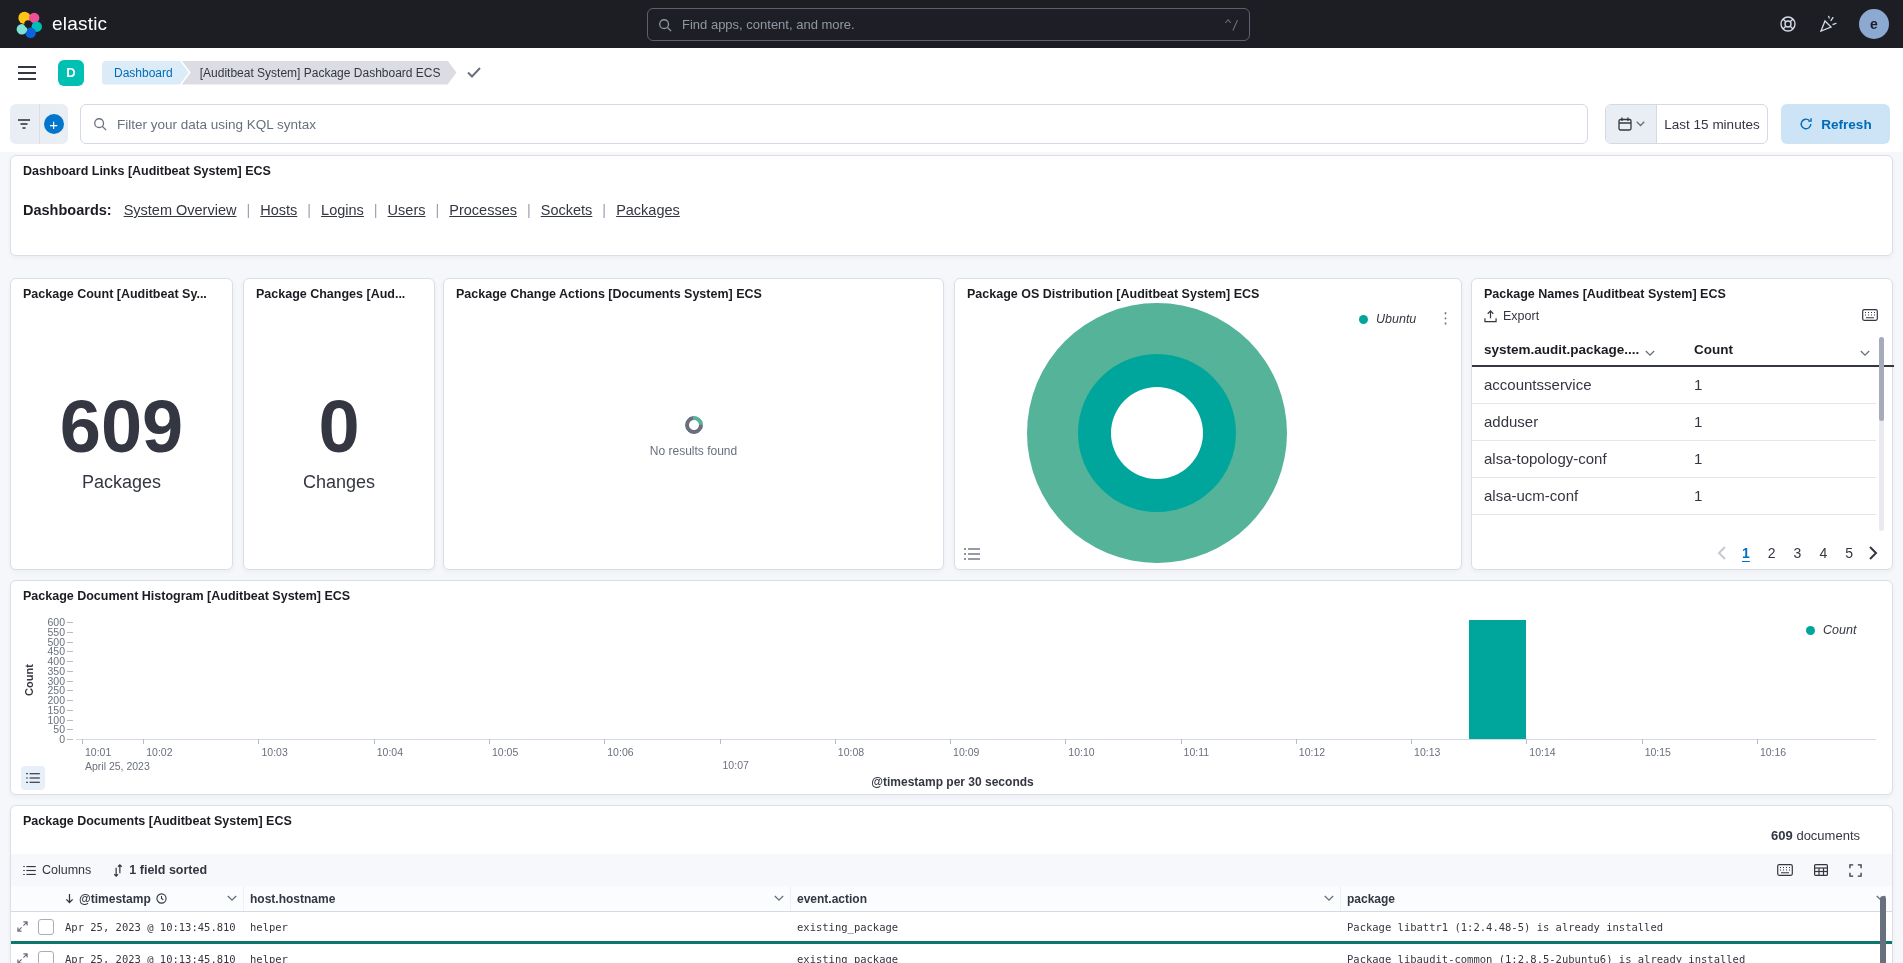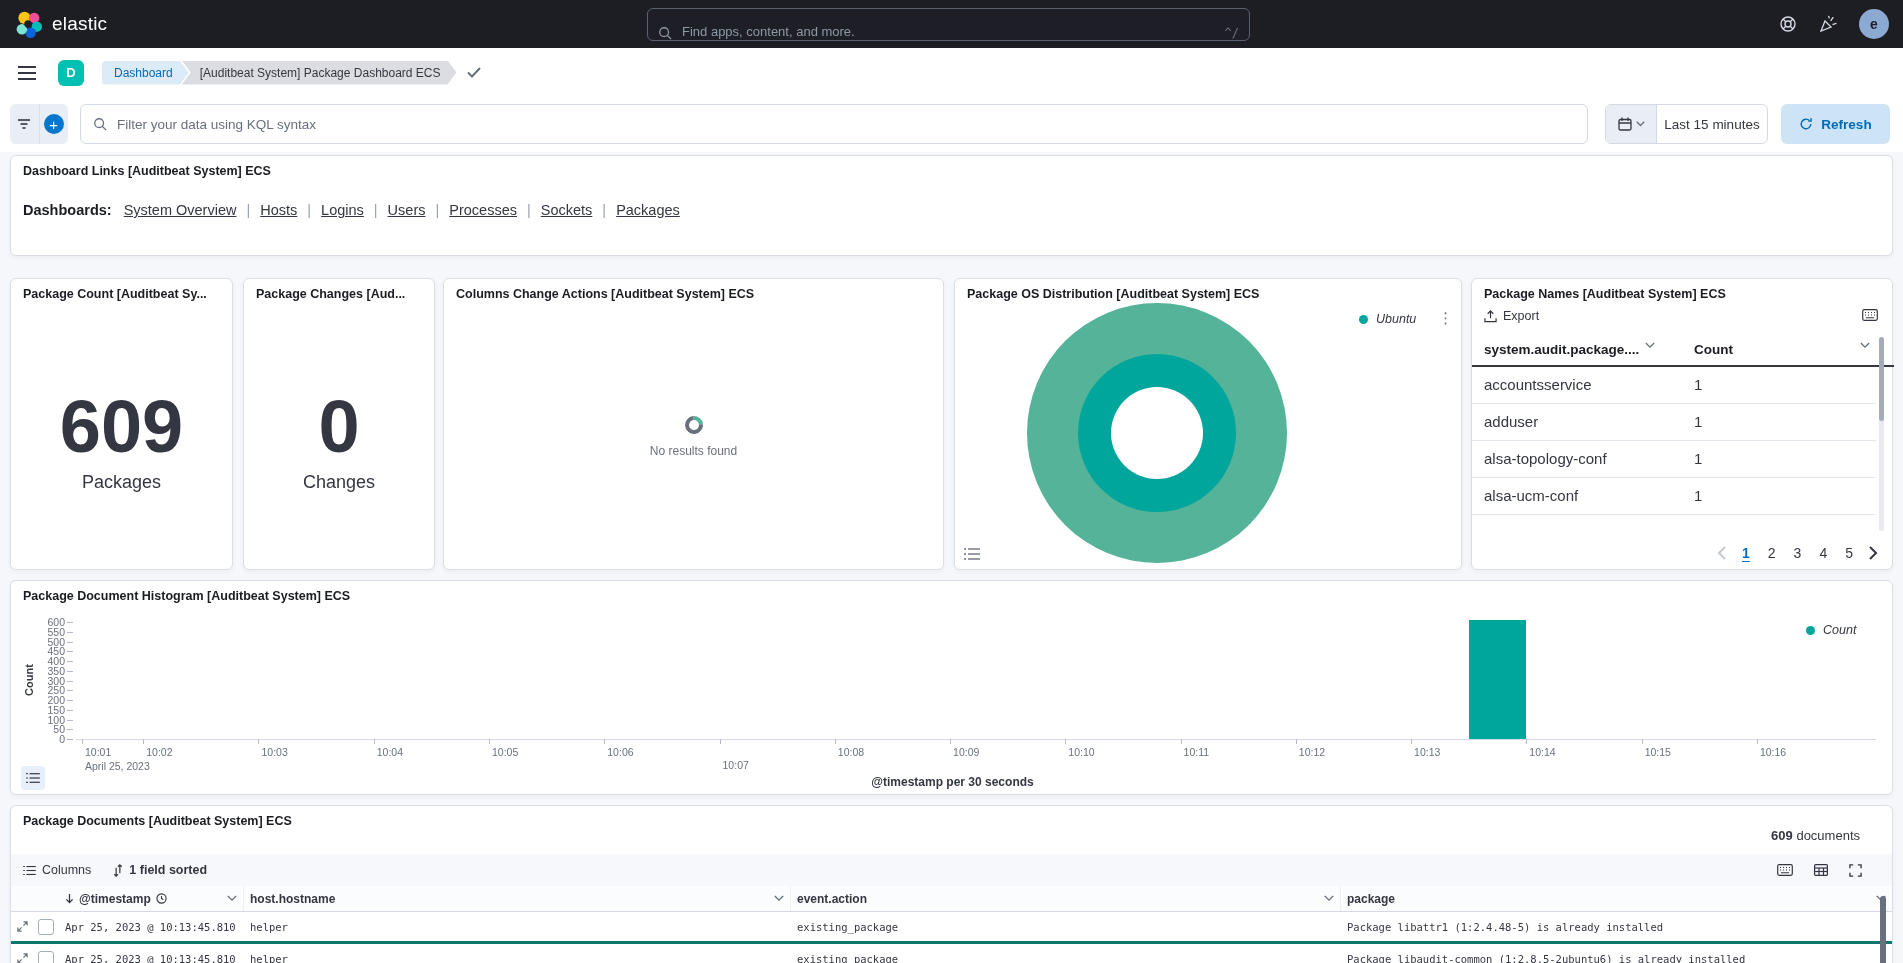--- a/index.html
+++ b/index.html
@@ -5,21 +5,21 @@
   html,body{margin:0;padding:0;}
   #app{position:relative;width:1903px;height:963px;overflow:hidden;background:#fff;
        font-family:"Liberation Sans",sans-serif;color:#343741;}
   svg{display:block;}
 
   
   #topbar{position:absolute;left:0;top:0;width:1903px;height:48px;background:#1D1E23;display:flex;align-items:center;}
   .brand{display:flex;align-items:center;gap:10px;margin-left:14px;}
   .brand-name{color:#fff;font-size:19px;letter-spacing:.2px;}
   #gsearch{position:absolute;left:647px;top:8px;width:603px;height:33px;background:#1E1F26;border:1px solid #5A6270;
-           border-radius:6px;display:flex;align-items:flex-end;padding:0 10px;box-sizing:border-box;gap:8px;}
+           border-radius:6px;display:flex;align-items:center;padding:0 10px;box-sizing:border-box;gap:8px;}
   #gsearch input{flex:1;background:transparent;border:none;outline:none;color:#C7CDD8;font-size:13px;font-family:inherit;}
   #gsearch input::placeholder{color:#8E98A5;}
   .shortcut{color:#6B7280;font-size:12px;font-family:"DejaVu Sans Mono",monospace;}
   #topbar-right{position:absolute;right:14px;top:0;height:48px;display:flex;align-items:center;gap:22px;}
   .tb-ic{color:#D4DAE5;}
   .avatar{width:30px;height:30px;border-radius:50%;background:#8CA9D2;color:#1D1E23;display:flex;align-items:center;justify-content:center;font-size:14px;font-weight:700;}
 
   
   #navbar{position:absolute;left:0;top:48px;width:1903px;height:49px;background:#fff;border-bottom:1px solid #E3E6EC;display:flex;align-items:center;}
   .menu-btn{margin-left:18px;cursor:pointer;}
@@ -77,21 +77,21 @@
   .kebab{position:absolute;color:#69707D;font-size:15px;line-height:1;cursor:pointer;letter-spacing:0;}
   .donut-outer{position:absolute;left:72px;top:24px;width:260px;height:260px;border-radius:50%;background:#54B399;display:flex;align-items:center;justify-content:center;}
   .donut-mid{width:158px;height:158px;border-radius:50%;background:#00A69C;display:flex;align-items:center;justify-content:center;}
   .donut-hole{width:92px;height:92px;border-radius:50%;background:#fff;}
   .panel-opt-icon{position:absolute;color:#69707D;cursor:pointer;}
 
   
   .export-link{position:absolute;left:12px;top:30px;display:flex;align-items:center;gap:6px;font-size:12.5px;color:#343741;cursor:pointer;}
   .kb-icon{position:absolute;color:#343741;cursor:pointer;}
   .names-head{position:absolute;left:0;top:58px;width:422px;height:30px;border-bottom:2px solid #343741;box-sizing:border-box;font-weight:700;font-size:13.5px;color:#1A1C21;}
-  .nh-cell{position:absolute;top:5px;display:flex;align-items:flex-start;gap:6px;cursor:pointer;}
+  .nh-cell{position:absolute;top:5px;display:flex;align-items:flex-end;gap:6px;cursor:pointer;}
   .names-body{position:absolute;left:0;top:88px;width:404px;height:164px;overflow:hidden;}
   .names-row{position:relative;height:36px;border-bottom:1px solid #E3E6EC;font-size:15px;color:#343741;}
   .nr-name{position:absolute;left:12px;top:9px;}
   .nr-count{position:absolute;left:222px;top:9px;}
   .names-scroll-track{position:absolute;left:407px;top:58px;width:5px;height:194px;background:#E8EAEF;border-radius:3px;}
   .names-scroll-thumb{position:absolute;left:407px;top:58px;width:5px;height:84px;background:#A5ABB8;border-radius:3px;}
   .pagination{position:absolute;right:14px;bottom:8px;display:flex;align-items:center;gap:14px;font-size:14px;}
   .page-chev{background:none;border:none;padding:0;cursor:pointer;display:flex;align-items:center;}
   .page-num{background:none;border:none;padding:0 2px;font-size:14px;color:#343741;cursor:pointer;font-family:inherit;}
   .page-num.active{color:#0071C2;font-weight:600;text-decoration:underline;text-underline-offset:3px;}
@@ -255,21 +255,21 @@
 
   <div class="card" style="left:243px;top:278px;width:192px;height:292px;">
     <div class="ptitle">Package Changes [Aud...</div>
     <div class="metric-wrap">
       <div class="metric-val">0</div>
       <div class="metric-lab">Changes</div>
     </div>
   </div>
 
   <div class="card" style="left:443px;top:278px;width:501px;height:292px;">
-    <div class="ptitle">Columns Change Actions [Auditbeat System] ECS</div>
+    <div class="ptitle">Package Change Actions [Documents System] ECS</div>
     <div class="empty-wrap">
       <div class="empty-ring"></div>
       <div class="empty-text">No results found</div>
     </div>
   </div>
 
   <div class="card" style="left:954px;top:278px;width:508px;height:292px;">
     <div class="ptitle">Package OS Distribution [Auditbeat System] ECS</div>
     <div class="legend" style="left:404px;top:33px;">
       <span class="legend-dot" id="os-legend-dot" style="background: rgb(0, 166, 156);"></span>

